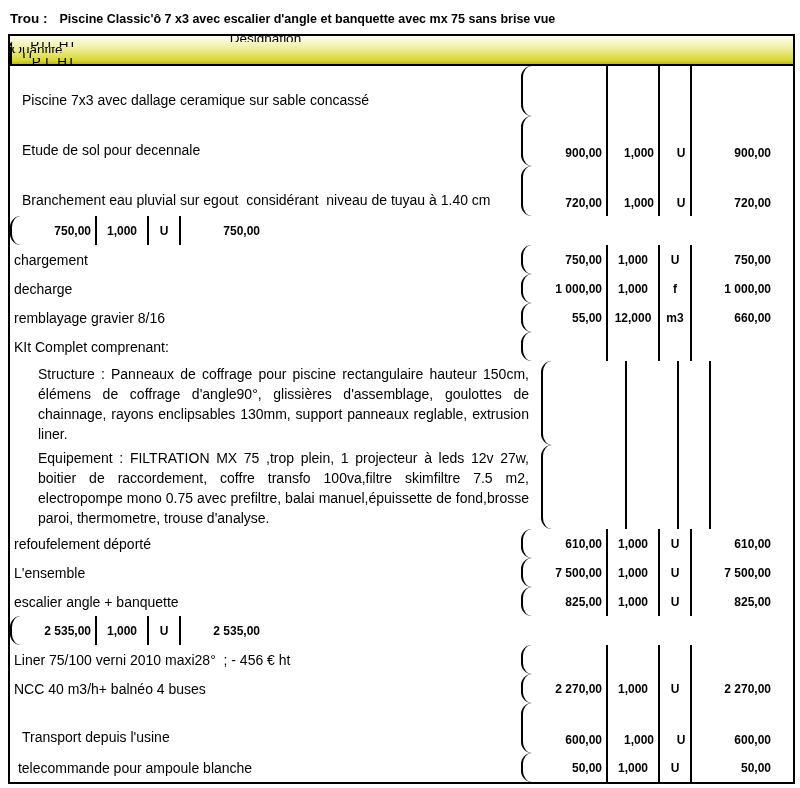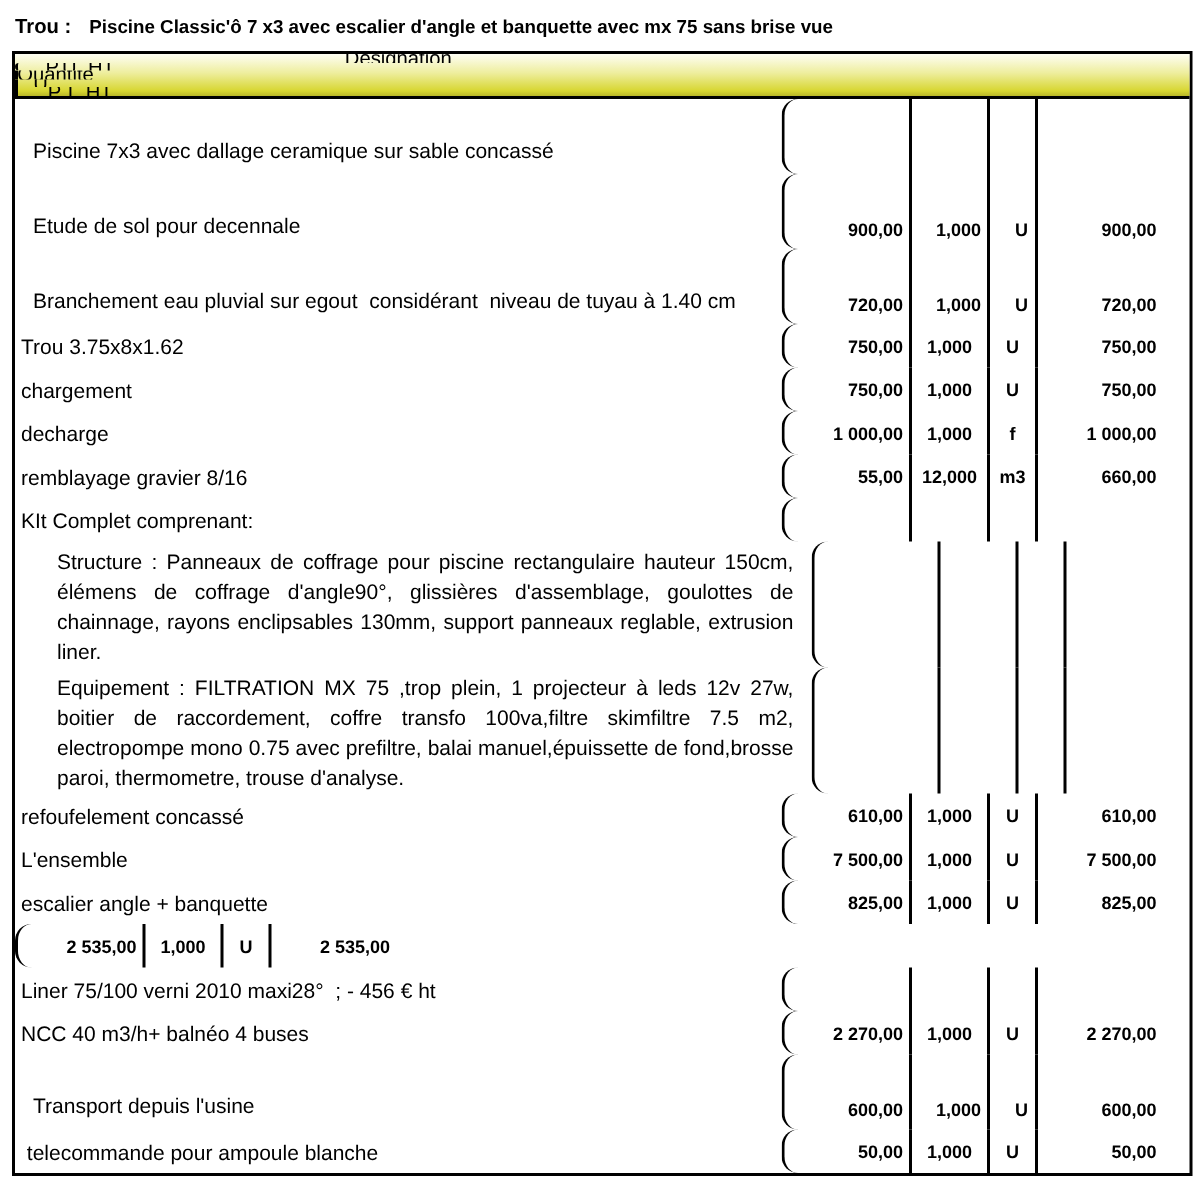--- a/index.html
+++ b/index.html
@@ -95,21 +95,20 @@
           <div class="cell num c-pt">900,00</div>
         </div>
         <div class="brow kind-tall">
           <div class="cell des c-des">Branchement eau pluvial sur egout  considérant  niveau de tuyau à 1.40 cm</div>
           <div class="cell num c-pu">720,00</div>
           <div class="cell qty c-qty">1,000</div>
           <div class="cell unit c-u">U</div>
           <div class="cell num c-pt">720,00</div>
         </div>
         <div class="brow kind-line">
-          <div class="cell des c-des">Trou 3.75x8x1.62</div>
           <div class="cell num c-pu">750,00</div>
           <div class="cell qty c-qty">1,000</div>
           <div class="cell unit c-u">U</div>
           <div class="cell num c-pt">750,00</div>
         </div>
         <div class="brow kind-line">
           <div class="cell des c-des">chargement</div>
           <div class="cell num c-pu">750,00</div>
           <div class="cell qty c-qty">1,000</div>
           <div class="cell unit c-u">U</div>
@@ -144,21 +143,21 @@
           <div class="cell num c-pt"></div>
         </div>
         <div class="brow kind-para">
           <div class="cell des c-des">Equipement : FILTRATION MX 75 ,trop plein, 1 projecteur à leds 12v 27w, boitier de raccordement, coffre transfo 100va,filtre skimfiltre 7.5 m2, electropompe mono 0.75  avec prefiltre, balai manuel,épuissette de fond,brosse paroi, thermometre, trouse d'analyse.</div>
           <div class="cell num c-pu"></div>
           <div class="cell qty c-qty"></div>
           <div class="cell unit c-u"></div>
           <div class="cell num c-pt"></div>
         </div>
         <div class="brow kind-line">
-          <div class="cell des c-des">refoufelement concassé</div>
+          <div class="cell des c-des">refoufelement déporté</div>
           <div class="cell num c-pu">610,00</div>
           <div class="cell qty c-qty">1,000</div>
           <div class="cell unit c-u">U</div>
           <div class="cell num c-pt">610,00</div>
         </div>
         <div class="brow kind-line">
           <div class="cell des c-des">L'ensemble</div>
           <div class="cell num c-pu">7 500,00</div>
           <div class="cell qty c-qty">1,000</div>
           <div class="cell unit c-u">U</div>

